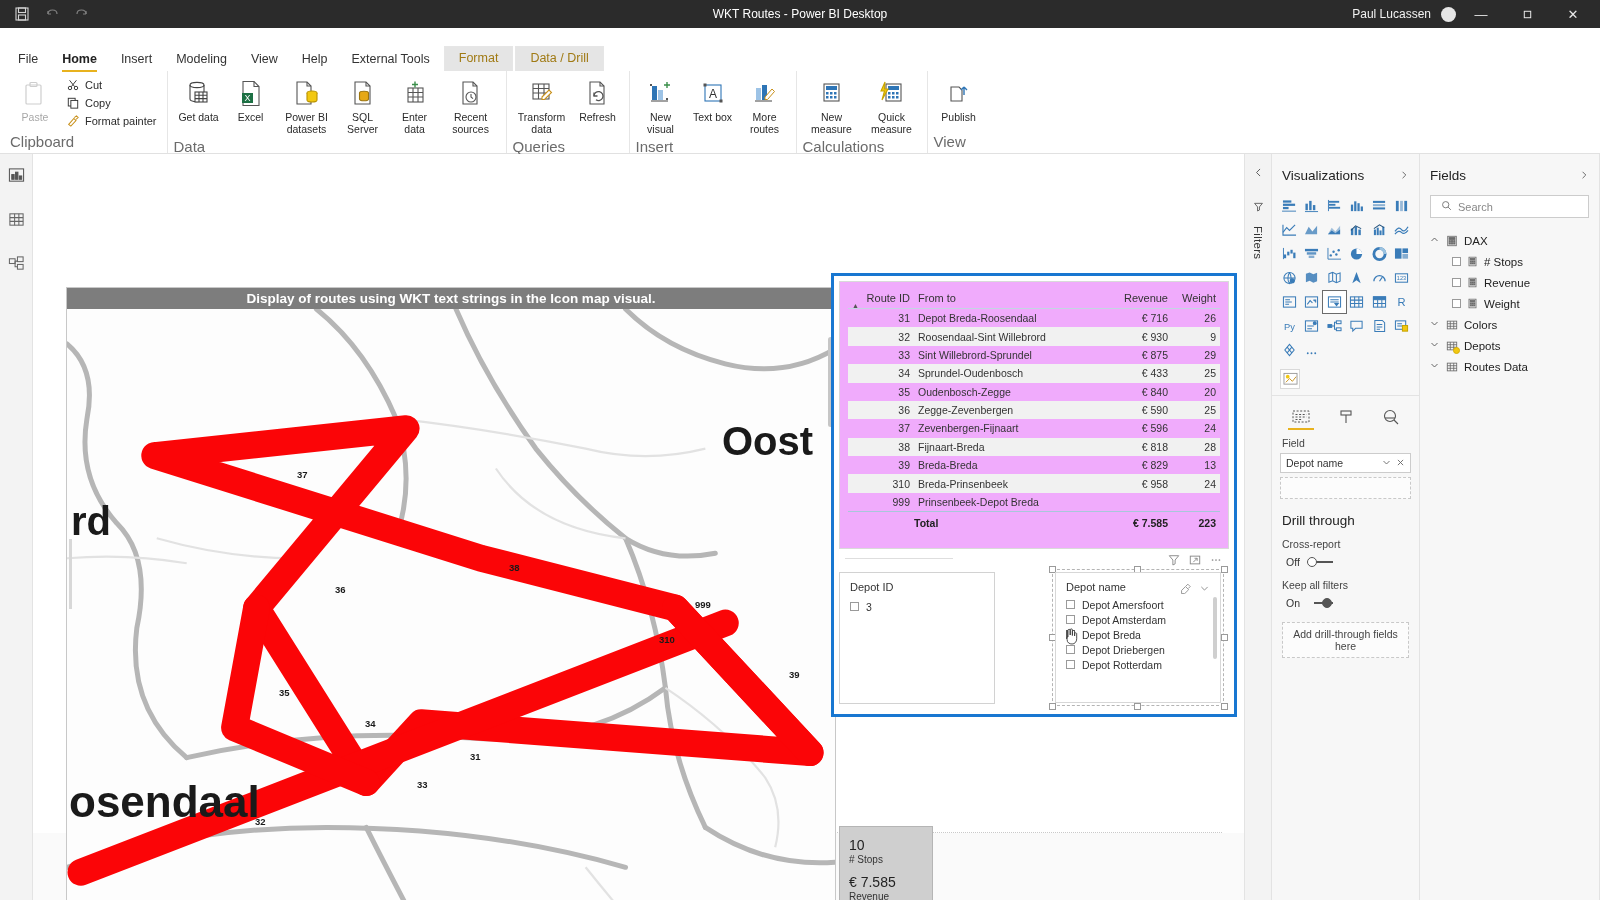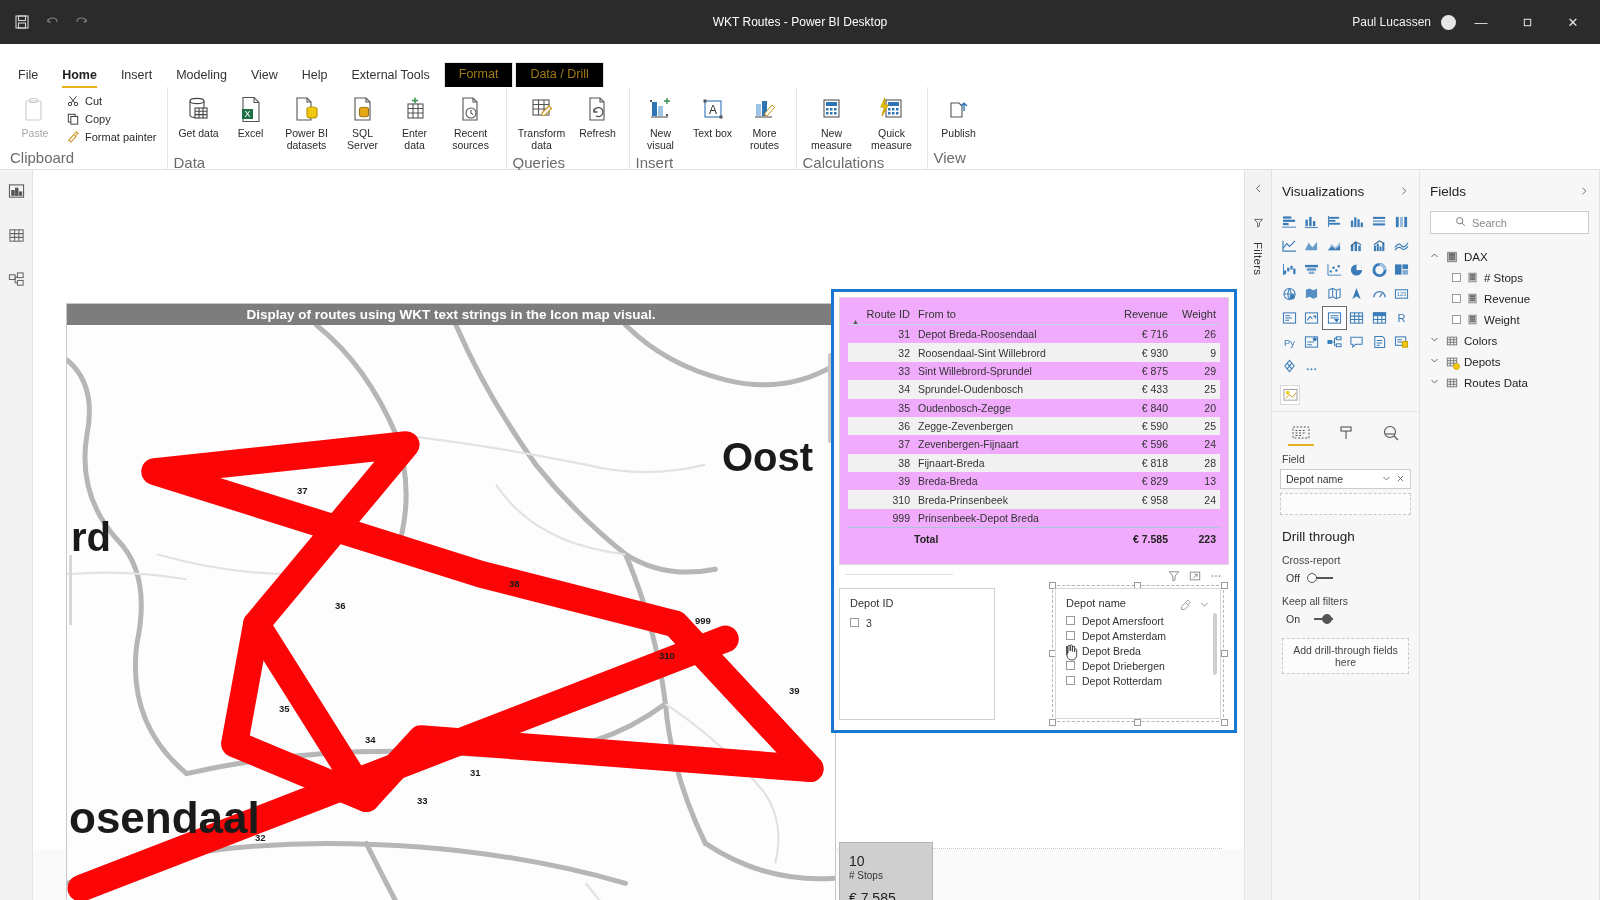--- a/index.html
+++ b/index.html
@@ -4,21 +4,21 @@
 <style>
   * { box-sizing: border-box; margin: 0; padding: 0; }
   html, body {
     width: 1600px; height: 900px;
     font-family: "Liberation Sans", sans-serif;
     background: #ffffff; overflow: hidden;
   }
 
   
   .titlebar {
-    height: 44px; background: #2b2b2b; color: #f2f2f2;
+    height: 28px; background: #2b2b2b; color: #f2f2f2;
     display: flex; align-items: center; position: relative;
     font-size: 12px;
   }
   .tb-left { display: flex; align-items: center; gap: 14px; padding-left: 14px; }
   .tb-icon { width: 16px; height: 16px; opacity: .9; display: block; }
   .tb-icon.dim { opacity: .45; }
   .tb-title {
     position: absolute; left: 0; right: 0; text-align: center;
     font-size: 12px; color: #ffffff; pointer-events: none;
   }
@@ -38,21 +38,21 @@
   .tabs { display: flex; align-items: flex-end; height: 26px; padding-left: 6px; font-size: 12.5px; margin-top: 17px; }
   .tab {
     padding: 4px 12px 5px; color: #333; position: relative; white-space: nowrap;
   }
   .tab.active { color: #222; font-weight: bold; }
   .tab.active::after {
     content: ""; position: absolute; left: 12px; right: 12px; bottom: -1px;
     height: 2.5px; background: #e8b21e;
   }
   .tab.ctx {
-    color: #a07a14; background: #000000; border: 1px solid #e6e6e6;
+    color: #a07a14; background: #e5e5e5; border: 1px solid #e6e6e6;
     border-bottom: none; margin-left: 2px; padding: 4px 14px 6px;
   }
 
   .ribbon-body {
     display: flex; align-items: stretch; height: 82px;
     padding-left: 4px; background: #fff;
   }
   .rgroup {
     display: flex; flex-direction: column; align-items: center;
     border-right: 1px solid #e6e6e6; padding: 0 6px 0;
@@ -250,21 +250,21 @@
   .tgl .knob { position: absolute; width: 10px; height: 10px; border-radius: 50%; border: 1.5px solid #555; background: #fff; }
   .tgl.on .knob { left: 15px; background: #555; }
   .tgl.off .knob { left: 0; }
   .dt-drop {
     margin: 4px 10px; border: 1px dashed #c9c9c9; background: #fcfcfc;
     font-size: 10.5px; color: #444; padding: 5px 6px; text-align: center;
   }
 
   .searchbox {
     margin: 2px 10px 8px; background: #fff; border: 1px solid #ccc;
-    display: flex; align-items: center; gap: 6px; padding: 4px 24px;
+    display: flex; align-items: center; gap: 6px; padding: 4px 10px;
     font-size: 11px; color: #888;
   }
   .tree { padding: 4px 6px; font-size: 11.5px; color: #222; }
   .tnode { display: flex; align-items: center; gap: 6px; padding: 4.5px 4px; }
   .tnode .exp { width: 10px; color: #555; font-size: 9px; }
   .tleaf { display: flex; align-items: center; gap: 6px; padding: 4.5px 4px 4.5px 26px; font-size: 11.5px; color: #222; }
   .tleaf .cbox { width: 9px; height: 9px; }
   .tbl-ic { color: #6b6b6b; display: flex; align-items: center; }
   .badge-dot { position: absolute; right: -2px; bottom: -2px; width: 7px; height: 7px; border-radius: 50%; background: #f2c811; border: 1px solid #d6ae07; }
 

